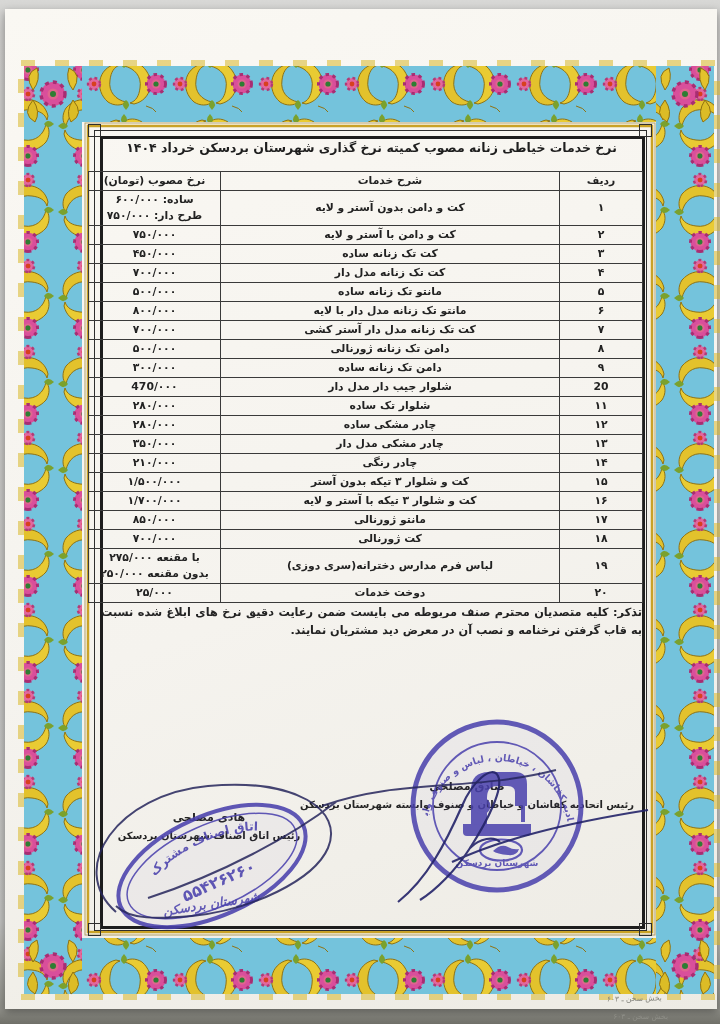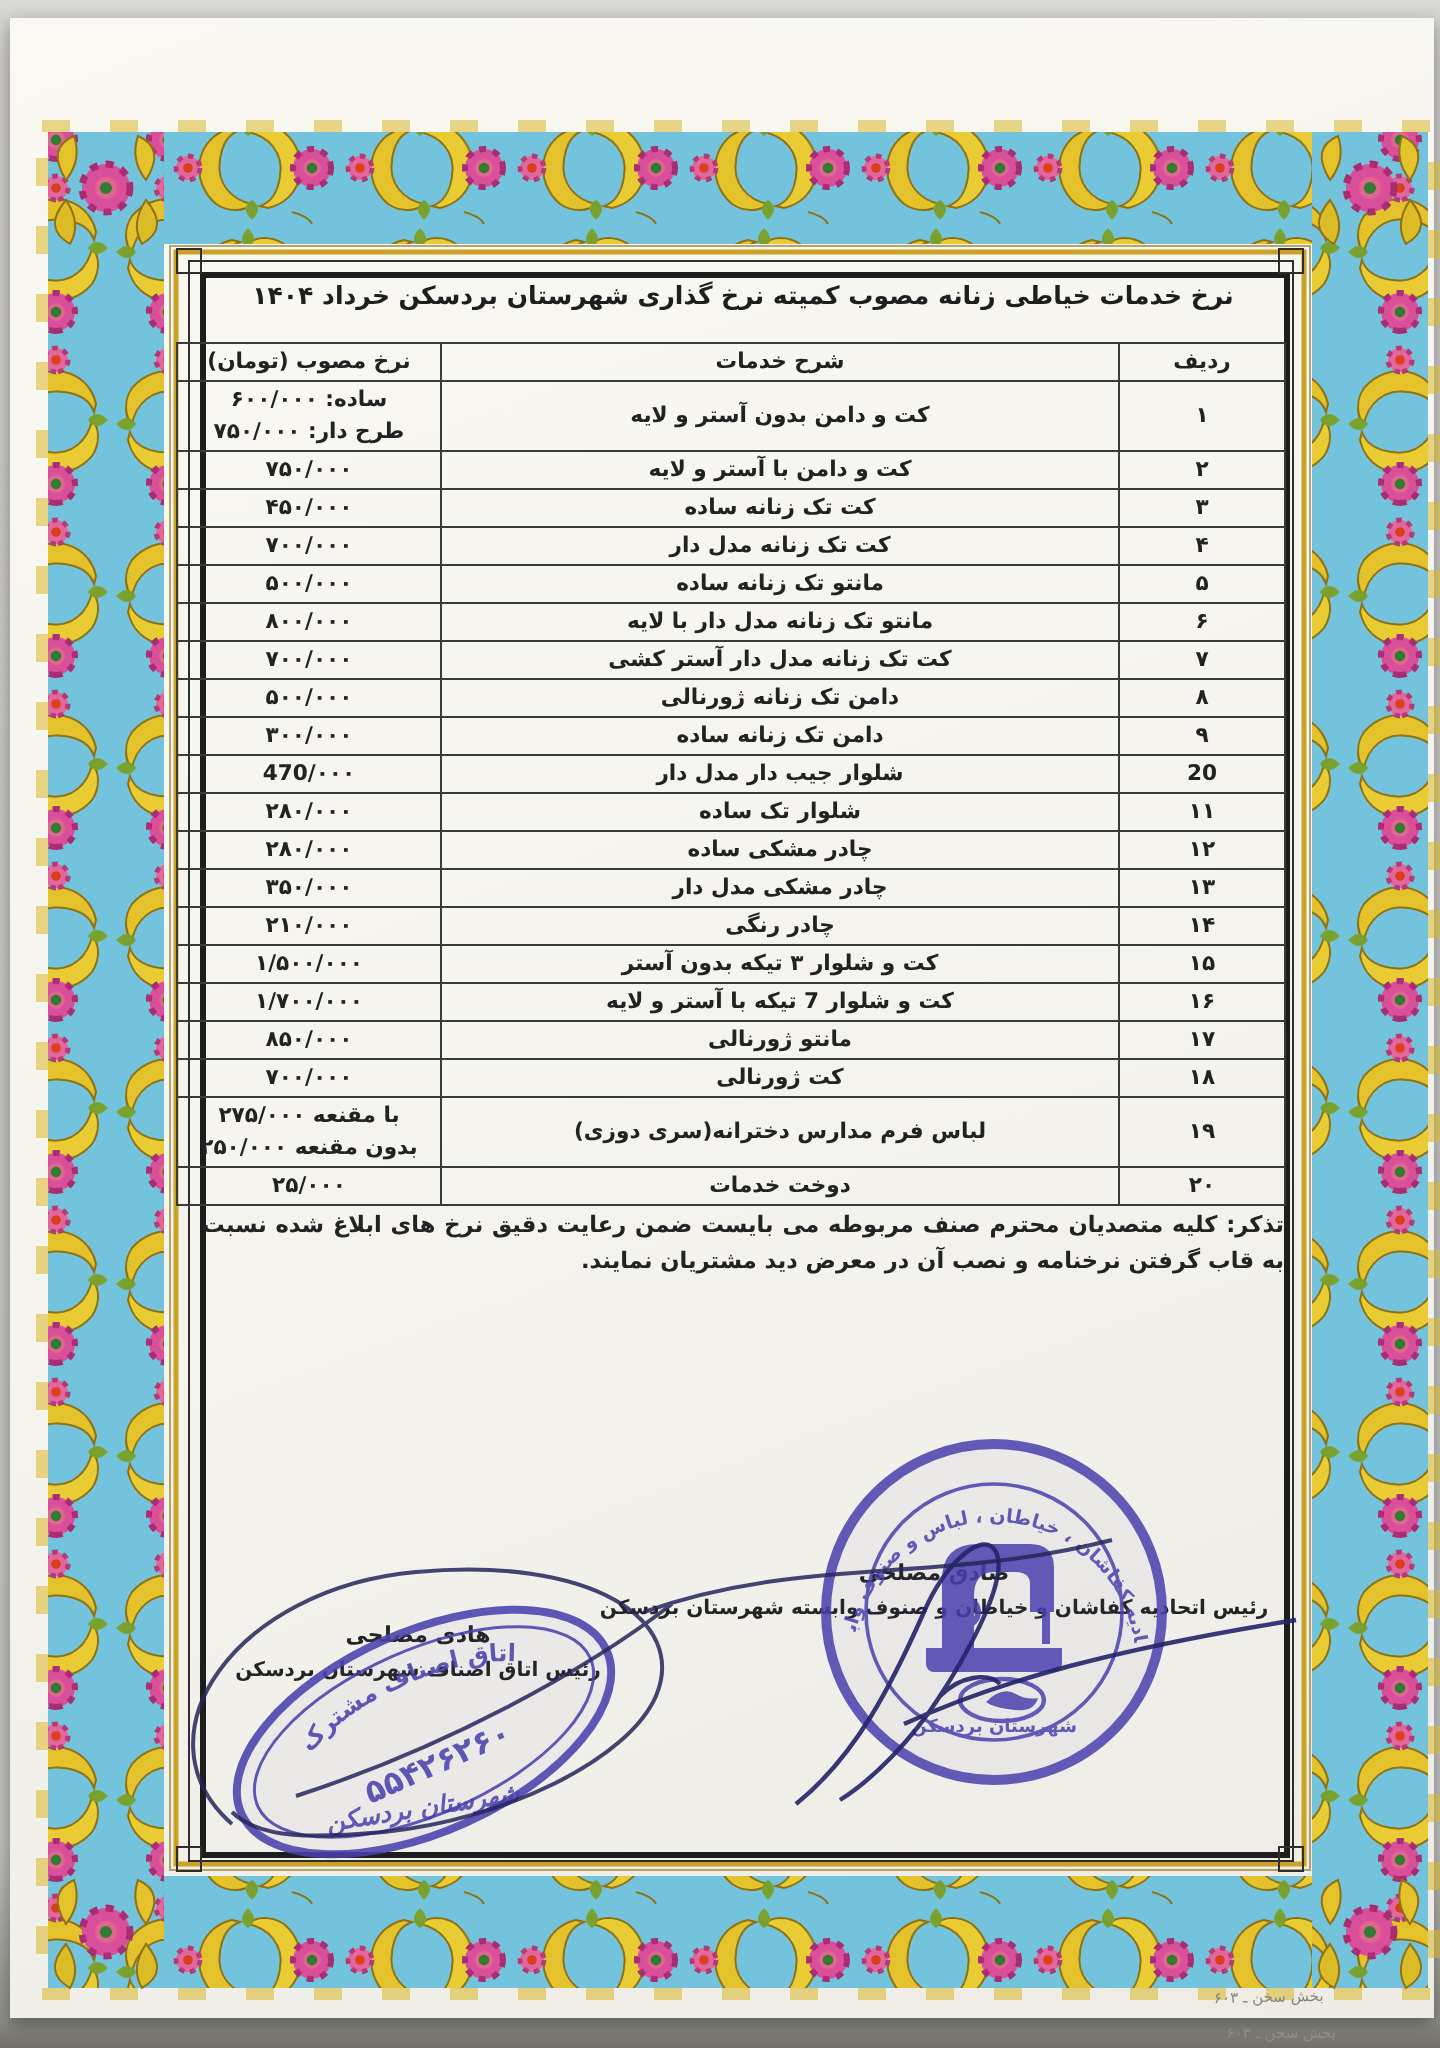--- a/index.html
+++ b/index.html
@@ -204,21 +204,21 @@
             <td class="c-desc">چادر رنگی</td>
             <td class="c-price">۲۱۰/۰۰۰</td>
           </tr>
           <tr>
             <td class="c-no">۱۵</td>
             <td class="c-desc">کت و شلوار ۳ تیکه بدون آستر</td>
             <td class="c-price">۱/۵۰۰/۰۰۰</td>
           </tr>
           <tr>
             <td class="c-no">۱۶</td>
-            <td class="c-desc">کت و شلوار 7 تیکه با آستر و لایه</td>
+            <td class="c-desc">کت و شلوار ۳ تیکه با آستر و لایه</td>
             <td class="c-price">۱/۷۰۰/۰۰۰</td>
           </tr>
           <tr>
             <td class="c-no">۱۷</td>
             <td class="c-desc">مانتو ژورنالی</td>
             <td class="c-price">۸۵۰/۰۰۰</td>
           </tr>
           <tr>
             <td class="c-no">۱۸</td>
             <td class="c-desc">کت ژورنالی</td>

